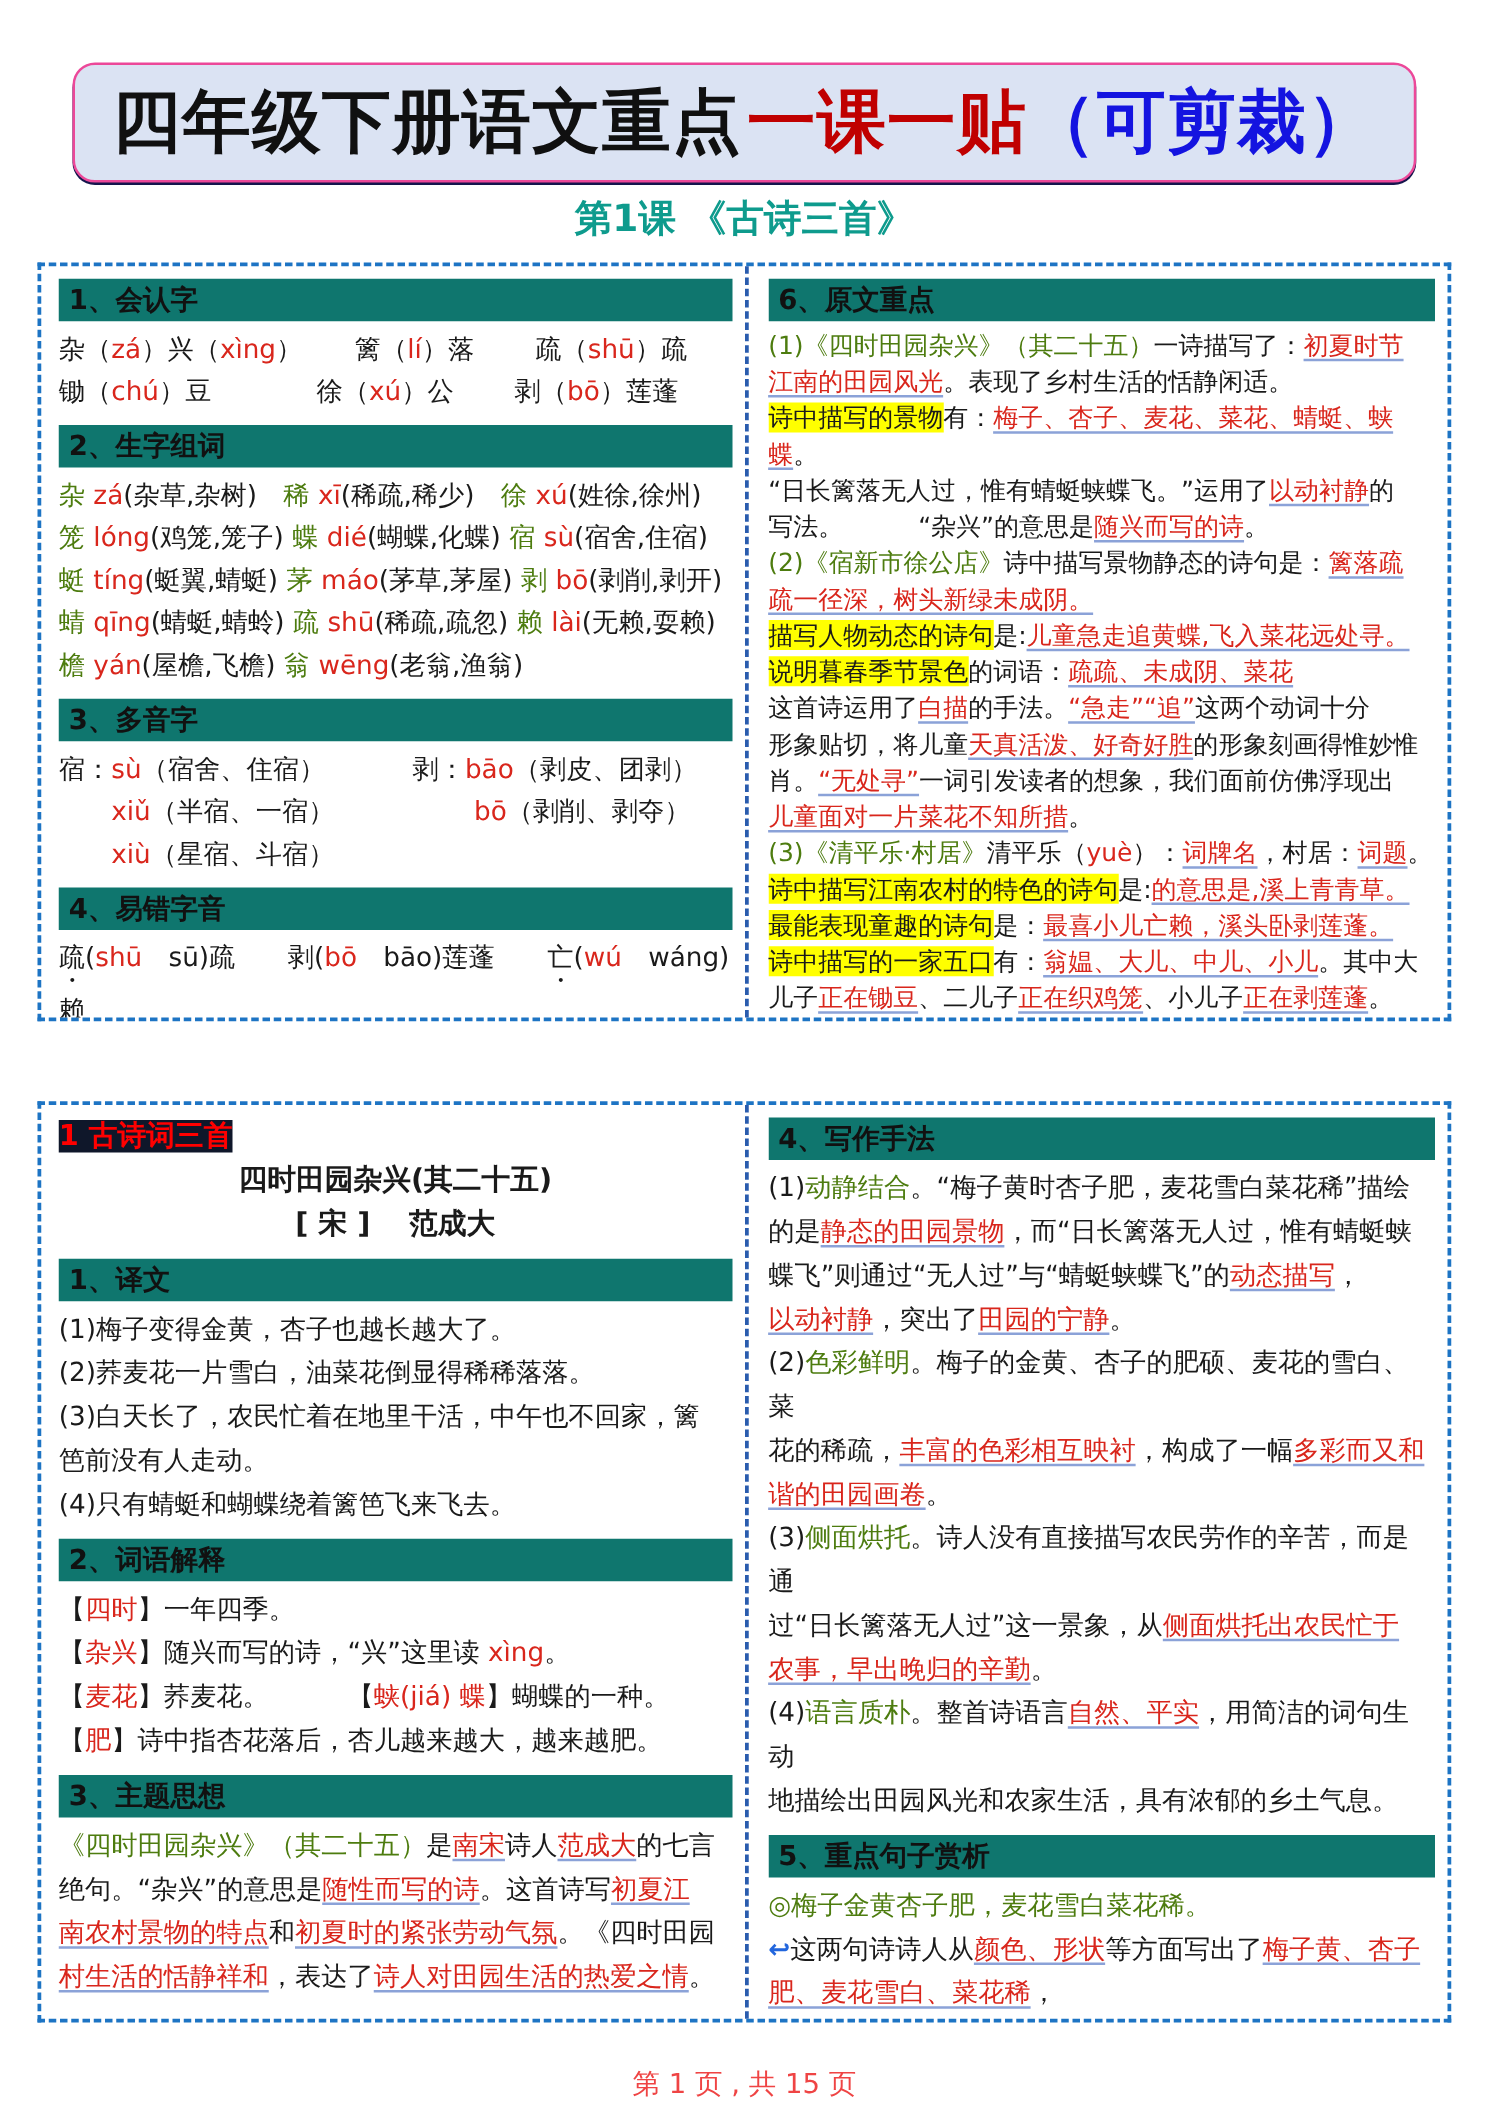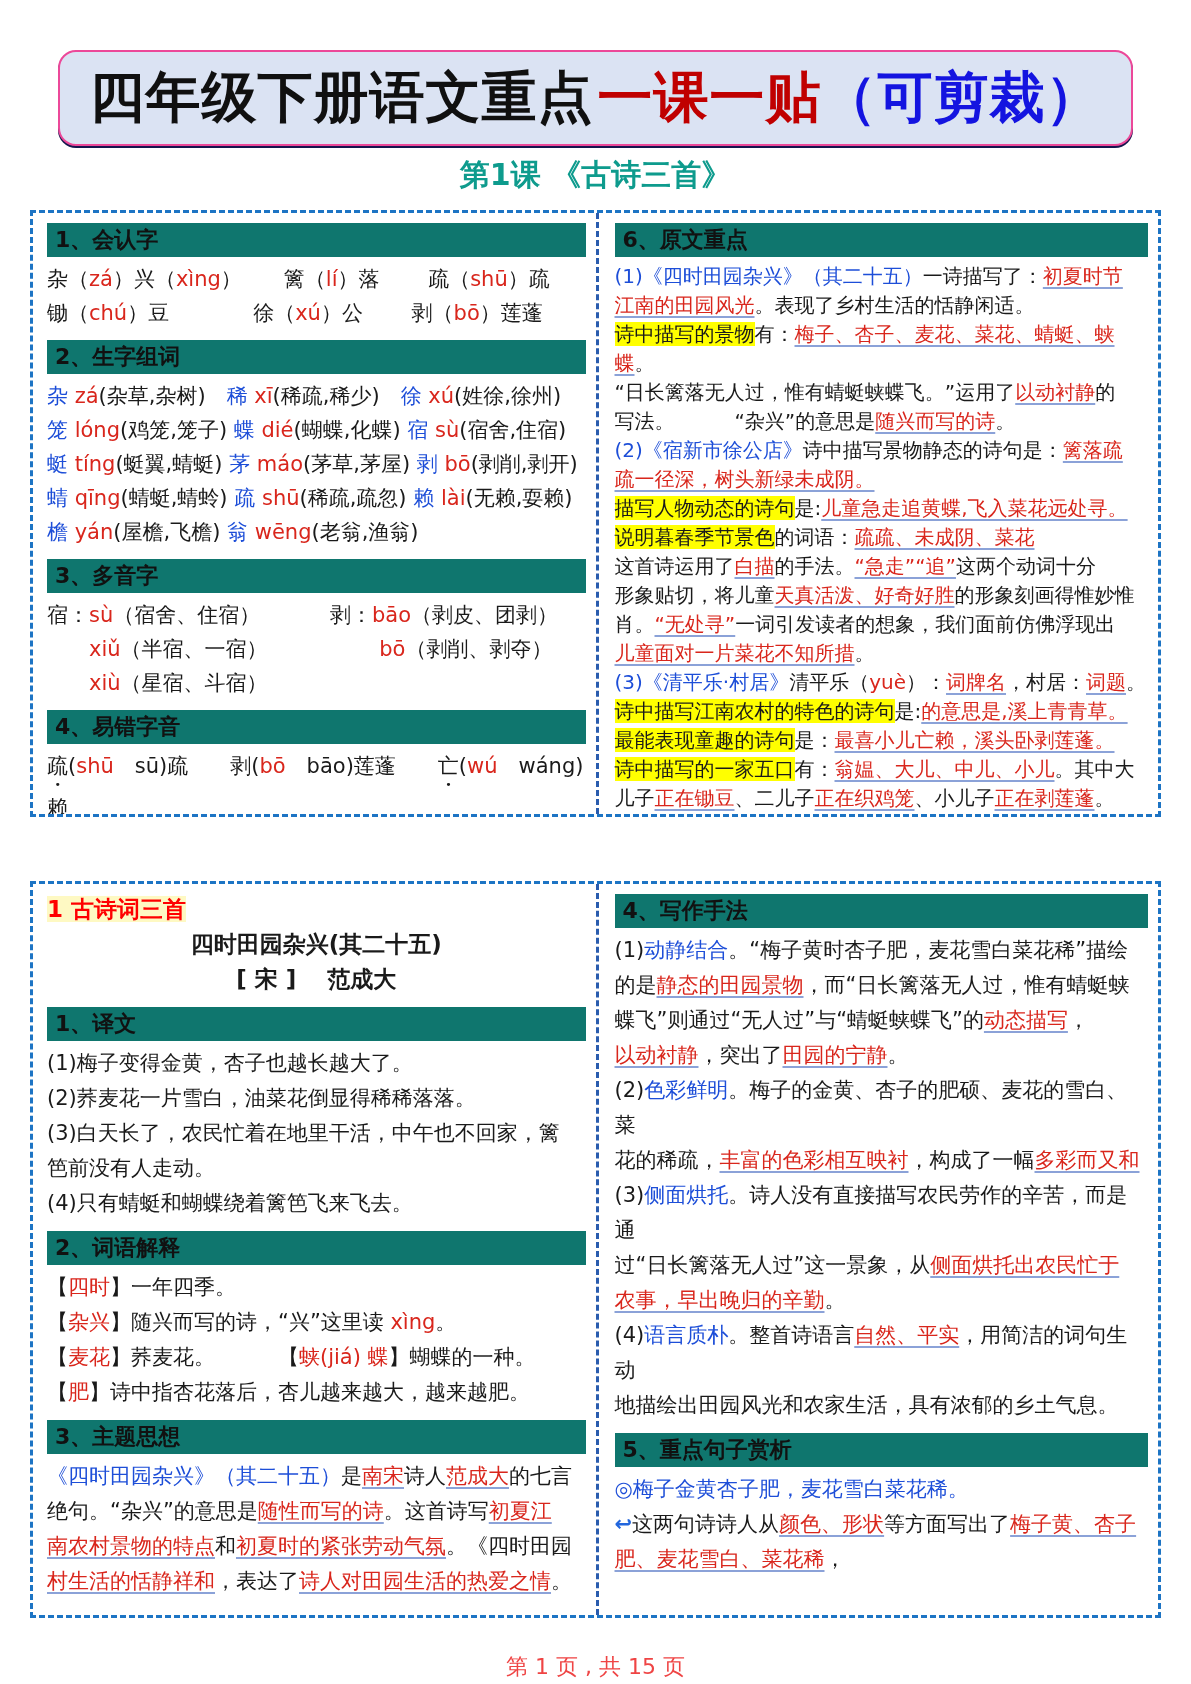--- a/index.html
+++ b/index.html
@@ -27,25 +27,25 @@
   .col > .sec-h:first-child{margin-top:2px;}
   
   .t-line{font-size:21px;line-height:34px;color:#1a1a1a;white-space:pre-wrap;}
   .t-line.center{text-align:center;}
   .t-line.bold{font-weight:bold;font-size:23px;line-height:40px;}
   .box1 .col-right .t-line{font-size:20px;line-height:29px;}
   .box2 .t-line{line-height:35px;}
   
   .sg-k {color:#1a1a1a;}
   .sg-r {color:#d9261c;}
-  .sg-b {color:#1d4ed8;}
+  .sg-b {color:#4d7c0f;}
   .sg-ru{color:#d9261c;text-decoration:underline;text-decoration-color:#8ba2d8;
          text-decoration-thickness:2px;text-underline-offset:4px;margin-top:24px;}
   .sg-kh{color:#1a1a1a;background:#ffff00;}
-  .sg-rh{color:#ff0000;background:#fef9c3;font-weight:bold;text-align:center;}
+  .sg-rh{color:#ff0000;background:#0f172a;font-weight:bold;text-align:center;}
   .sg-kd{color:#1a1a1a;text-emphasis:filled dot;text-emphasis-position:under left;
          -webkit-text-emphasis:filled dot;-webkit-text-emphasis-position:under left;}
   .sg-ar{color:#2266dd;font-weight:bold;}
   
   .footer{text-align:center;margin-top:34px;font-size:22px;color:#ef4444;}
 </style>
 </head>
 <body>
 
 <div class="page">
@@ -123,20 +123,21 @@
         <div class="t-line"><span class="sg-ru">村生活的恬静祥和</span><span class="sg-k">，表达了</span><span class="sg-ru">诗人对田园生活的热爱之情</span><span class="sg-k">。</span></div>
       </div>
     <div class="col col-right">
         <div class="sec-h">4、写作手法</div>
         <div class="t-line"><span class="sg-k">(1)</span><span class="sg-b">动静结合</span><span class="sg-k">。“梅子黄时杏子肥，麦花雪白菜花稀”描绘</span></div>
         <div class="t-line"><span class="sg-k">的是</span><span class="sg-ru">静态的田园景物</span><span class="sg-k">，而“日长篱落无人过，惟有蜻蜓蛱</span></div>
         <div class="t-line"><span class="sg-k">蝶飞”则通过“无人过”与“蜻蜓蛱蝶飞”的</span><span class="sg-ru">动态描写</span><span class="sg-k">，</span></div>
         <div class="t-line"><span class="sg-ru">以动衬静</span><span class="sg-k">，突出了</span><span class="sg-ru">田园的宁静</span><span class="sg-k">。</span></div>
         <div class="t-line"><span class="sg-k">(2)</span><span class="sg-b">色彩鲜明</span><span class="sg-k">。梅子的金黄、杏子的肥硕、麦花的雪白、菜</span></div>
         <div class="t-line"><span class="sg-k">花的稀疏，</span><span class="sg-ru">丰富的色彩相互映衬</span><span class="sg-k">，构成了一幅</span><span class="sg-ru">多彩而又和</span></div>
+        <div class="t-line"><span class="sg-ru">谐的田园画卷</span><span class="sg-k">。</span></div>
         <div class="t-line"><span class="sg-k">(3)</span><span class="sg-b">侧面烘托</span><span class="sg-k">。诗人没有直接描写农民劳作的辛苦，而是通</span></div>
         <div class="t-line"><span class="sg-k">过“日长篱落无人过”这一景象，从</span><span class="sg-ru">侧面烘托出农民忙于</span></div>
         <div class="t-line"><span class="sg-ru">农事，早出晚归的辛勤</span><span class="sg-k">。</span></div>
         <div class="t-line"><span class="sg-k">(4)</span><span class="sg-b">语言质朴</span><span class="sg-k">。整首诗语言</span><span class="sg-ru">自然、平实</span><span class="sg-k">，用简洁的词句生动</span></div>
         <div class="t-line"><span class="sg-k">地描绘出田园风光和农家生活，具有浓郁的乡土气息。</span></div>
         <div class="sec-h">5、重点句子赏析</div>
         <div class="t-line"><span class="sg-b">◎梅子金黄杏子肥，麦花雪白菜花稀。</span></div>
         <div class="t-line"><span class="sg-ar">↩</span><span class="sg-k">这两句诗诗人从</span><span class="sg-ru">颜色、形状</span><span class="sg-k">等方面写出了</span><span class="sg-ru">梅子黄、杏子</span></div>
         <div class="t-line"><span class="sg-ru">肥、麦花雪白、菜花稀</span><span class="sg-k">，</span></div>
         <div class="t-line"></div>

